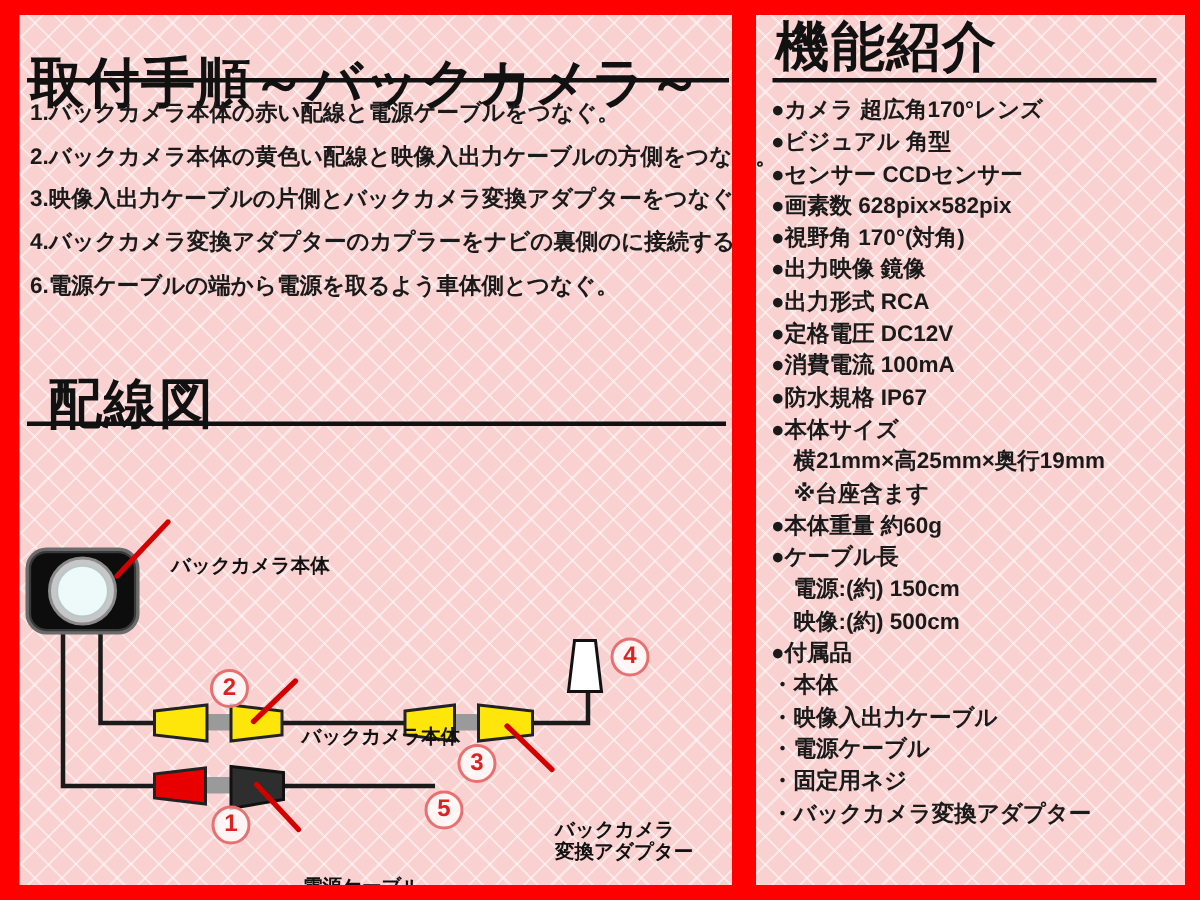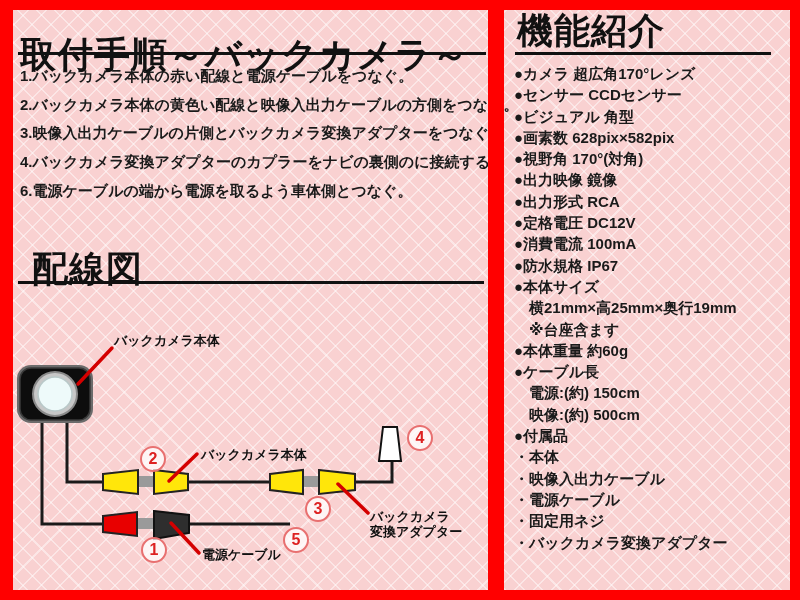--- a/index.html
+++ b/index.html
@@ -30,21 +30,21 @@
     letter-spacing:1px;color:#111;white-space:nowrap;z-index:3;
   }
   .underline{position:absolute;height:3px;background:#111;z-index:3;}
   .steps{position:absolute;left:20px;top:62px;width:465px;z-index:3;}
   .step{font-size:15px;font-weight:bold;line-height:28.7px;white-space:nowrap;}
   .features{position:absolute;left:514px;top:63px;width:275px;z-index:3;}
   .feat{font-size:15px;font-weight:bold;line-height:21.3px;white-space:nowrap;}
   .feat.indent{padding-left:15px;}
   .diagram-label{
     position:absolute;font-size:13px;font-weight:bold;
-    line-height:15px;white-space:nowrap;z-index:4;color:#111;
+    line-height:15px;white-space:nowrap;z-index:4;color:#111;margin-top:36px;
   }
   .marker{
     position:absolute;width:26px;height:26px;border-radius:50%;
     border:2px solid #e87070;background:rgba(255,255,255,.75);
     color:#dd2222;font-size:16px;font-weight:bold;
     display:flex;align-items:center;justify-content:center;
     box-sizing:border-box;z-index:4;
   }
   .navi{
     position:absolute;left:297px;top:317px;width:188px;height:106px;
@@ -126,22 +126,22 @@
   <div class="marker" style="left:141px;top:537px;">1</div>
   <div class="marker" style="left:140px;top:446px;">2</div>
   <div class="marker" style="left:305px;top:496px;">3</div>
   <div class="marker" style="left:407px;top:425px;">4</div>
   <div class="marker" style="left:283px;top:527px;">5</div>
 
   <div class="sec-title" style="left:517px;top:10px;">機能紹介</div>
   <div class="underline" style="left:515px;top:52px;width:256px;"></div>
   <div class="features">
       <div class="feat">●カメラ 超広角170°レンズ</div>
+      <div class="feat">●ビジュアル 角型</div>
       <div class="feat">●センサー CCDセンサー</div>
-      <div class="feat">●ビジュアル 角型</div>
       <div class="feat">●画素数 628pix×582pix</div>
       <div class="feat">●視野角 170°(対角)</div>
       <div class="feat">●出力映像 鏡像</div>
       <div class="feat">●出力形式 RCA</div>
       <div class="feat">●定格電圧 DC12V</div>
       <div class="feat">●消費電流 100mA</div>
       <div class="feat">●防水規格 IP67</div>
       <div class="feat">●本体サイズ</div>
       <div class="feat indent">横21mm×高25mm×奥行19mm</div>
       <div class="feat indent">※台座含ます</div>

